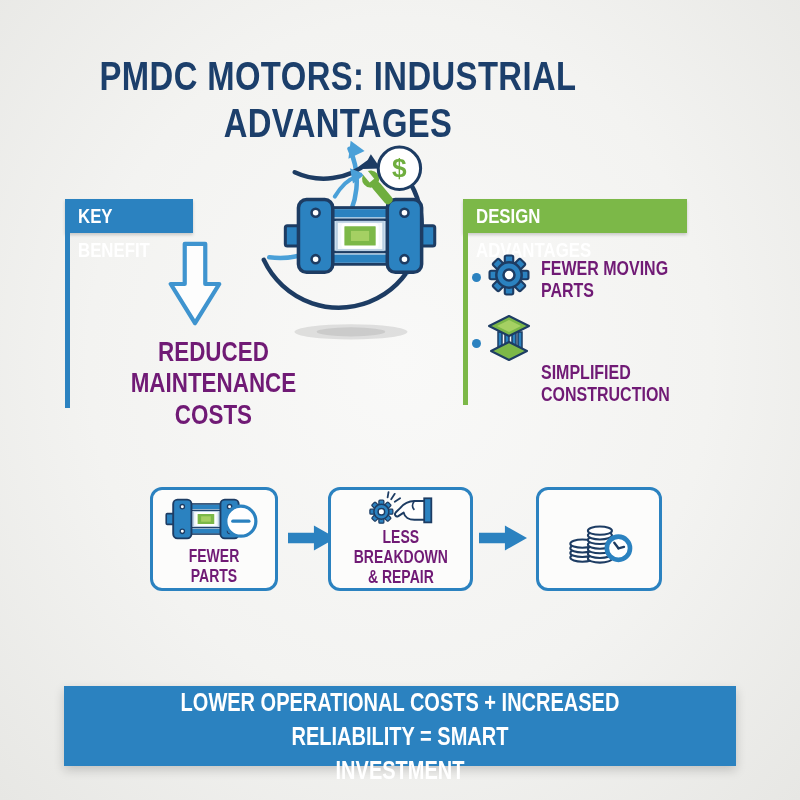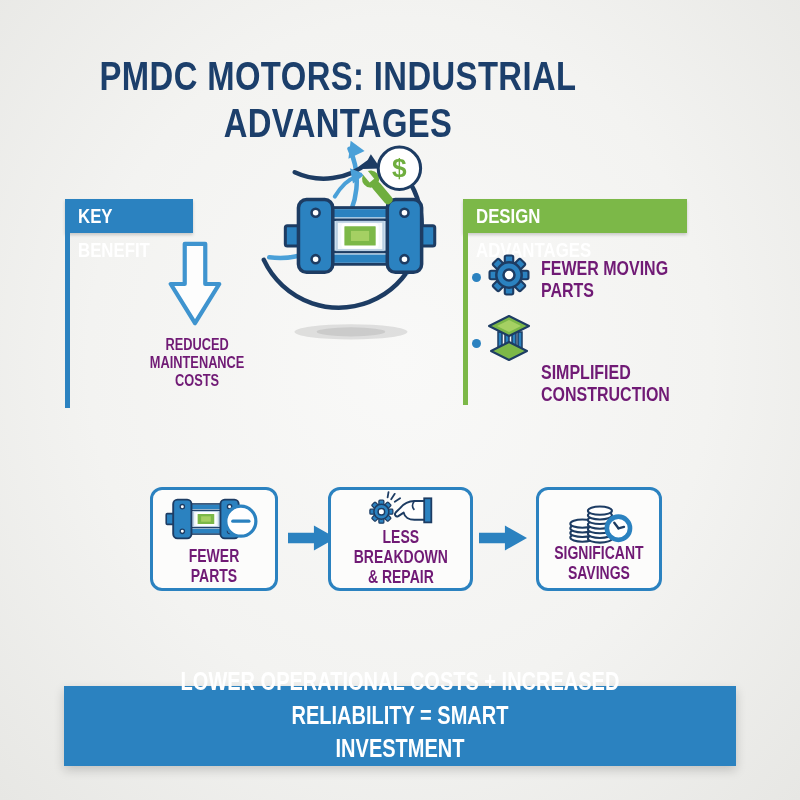--- a/index.html
+++ b/index.html
@@ -19,30 +19,30 @@
   #title span{font-size:41px;letter-spacing:0.5px;color:#1c3f6b;font-weight:700;}
   .tag{height:34px;line-height:34px;color:#fff;font-weight:700;font-size:21px;
        box-shadow:0 2px 3px rgba(0,0,0,0.18);}
   .tag .cxl{padding-left:0;}
   #kb-label{left:65px;top:199px;width:128px;background:#2b82c0;padding-left:0;}
   #kb-label span,#da-label span{padding-left:0;margin-left:13px;}
   #kb-line{left:65px;top:233px;width:5px;height:175px;background:#2b82c0;}
   #da-label{left:463px;top:199px;width:224px;background:#7cb848;}
   #da-line{left:463px;top:233px;width:5px;height:172px;background:#7cb848;}
   #kb-arrow{left:167px;top:241px;}
-  #kb-text{left:110px;top:336px;width:175px;text-align:center;font-size:16px;line-height:1.12;}
+  #kb-text{left:110px;top:336px;width:175px;text-align:center;font-size:28px;line-height:1.12;}
   #center-graphic{left:250px;top:136px;}
   .bullet-dot{width:9px;height:9px;border-radius:50%;background:#2b82c0;}
   .da-item-text{font-size:20px;line-height:1.1;}
   .flow-box{width:128px;height:104px;border:3px solid #2b82c0;border-radius:12px;
             background:#fcfcfb;box-sizing:border-box;top:487px;
             display:flex;flex-direction:column;align-items:center;justify-content:center;}
   .flow-label{font-size:17.5px;line-height:1.13;text-align:center;}
   #banner{left:64px;top:686px;width:672px;height:80px;background:#2b82c0;
-          display:flex;align-items:flex-end;justify-content:center;text-align:center;
+          display:flex;align-items:flex-start;justify-content:center;text-align:center;
           box-shadow:0 4px 10px rgba(0,0,0,0.18);}
   #banner span{color:#fff;font-size:25px;font-weight:700;line-height:1.35;}
 </style>
 </head>
 <body>
 
 <svg width="0" height="0" style="position:absolute" aria-hidden="true">
   <defs>
     <g id="motorSym">
       <rect x="1" y="30" width="16" height="20" rx="2" fill="#2b82c0" stroke="#1d3c63" stroke-width="3"></rect>
@@ -216,22 +216,18 @@
       <ellipse cx="37" cy="38" rx="13" ry="4.5"></ellipse>
       <ellipse cx="37" cy="33" rx="13" ry="4.5"></ellipse>
       <ellipse cx="37" cy="28" rx="13" ry="4.5"></ellipse>
       <ellipse cx="37" cy="23" rx="13" ry="4.5"></ellipse>
       <ellipse cx="37" cy="18" rx="13" ry="4.5"></ellipse>
     </g>
     <circle cx="57" cy="37" r="12.5" fill="#ffffff" stroke="#2b82c0" stroke-width="5"></circle>
     <line x1="57" y1="37" x2="52.5" y2="31" stroke="#1d3c63" stroke-width="2.5" stroke-linecap="round"></line>
     <line x1="57" y1="37" x2="63" y2="35.5" stroke="#1d3c63" stroke-width="2.5" stroke-linecap="round"></line>
   </svg>
-  <div class="navy bold flow-label">
-    <span class="cxc pre">SIGNIFICANT
-SAVINGS</span>
-  </div>
 </div>
 
 <div class="abs" id="banner">
   <span class="cxc pre">LOWER OPERATIONAL COSTS + INCREASED RELIABILITY = SMART
 INVESTMENT</span>
 </div>
 
 </body></html>

